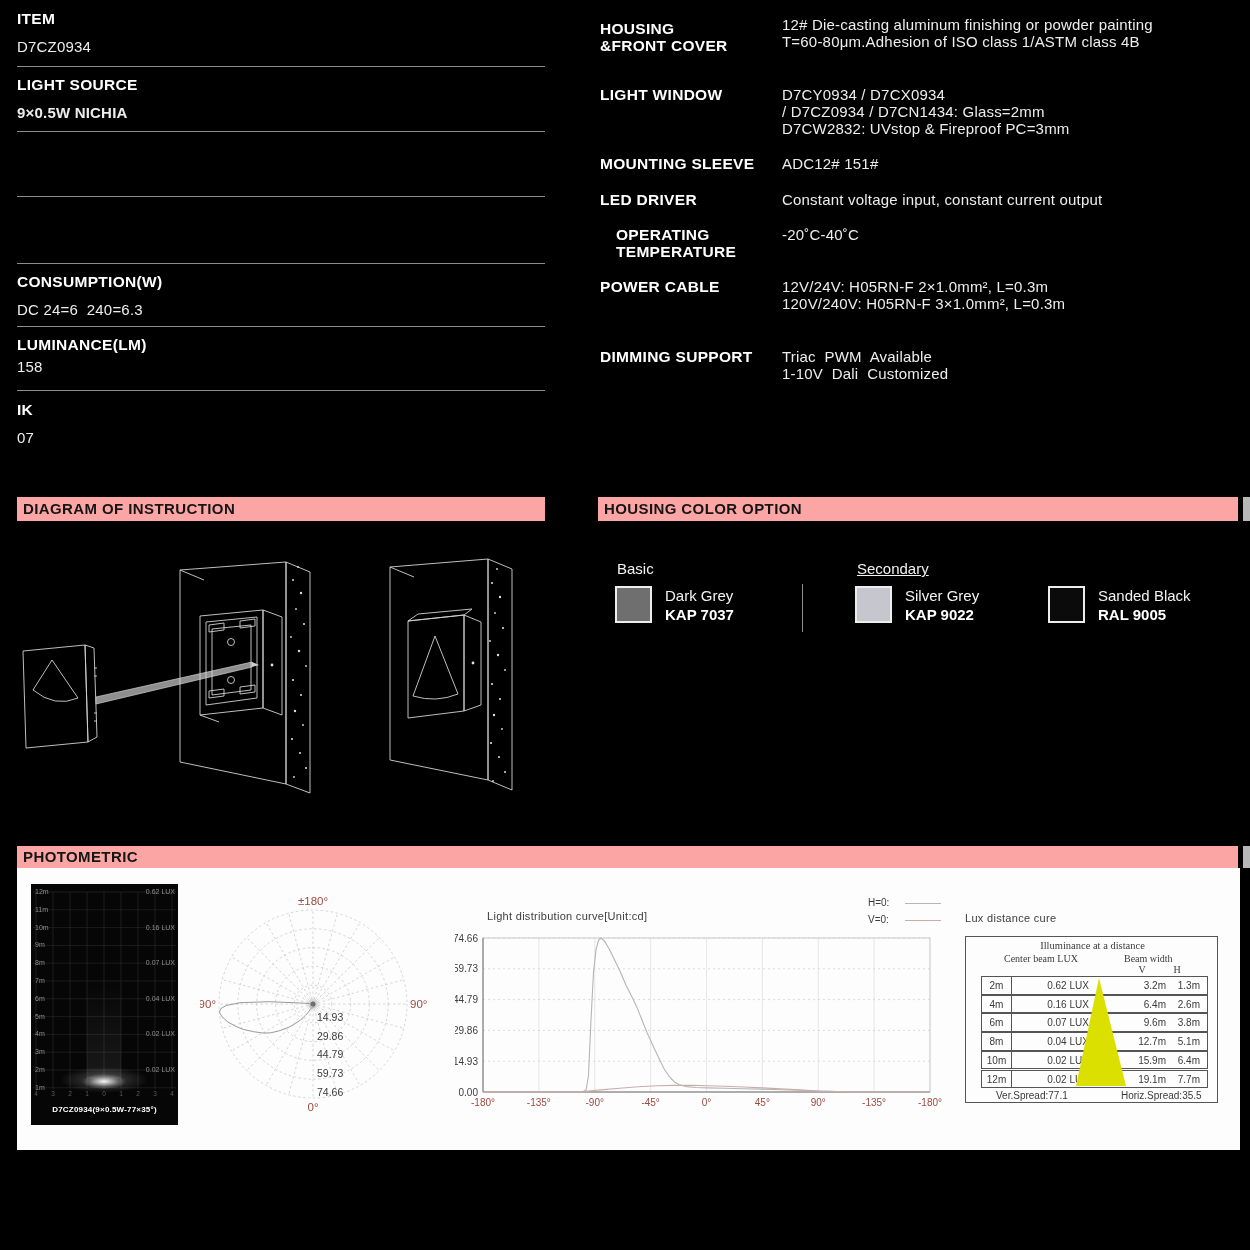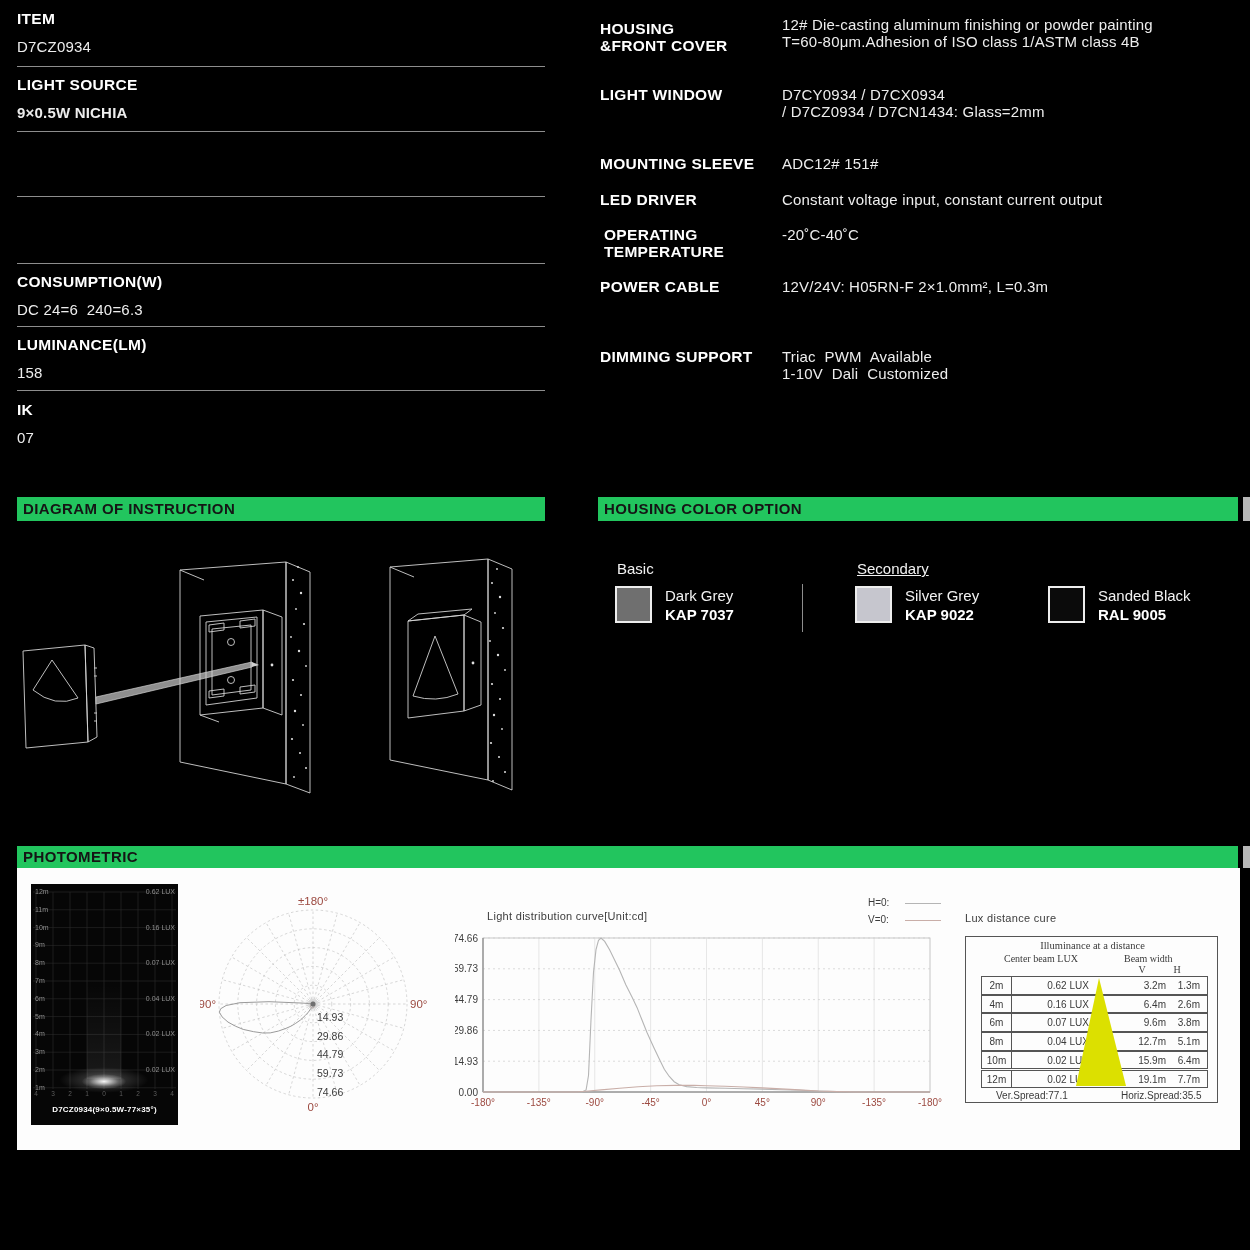--- a/index.html
+++ b/index.html
@@ -5,21 +5,21 @@
   html,body{margin:0;padding:0;background:#000;}
   body{width:1250px;height:1250px;position:relative;overflow:hidden;
        font-family:"Liberation Sans",sans-serif;-webkit-font-smoothing:antialiased;}
   .abs{position:absolute;}
   
   .spec-row{position:absolute;left:0;}
   .spec-label{font-weight:bold;font-size:15.5px;color:#fff;letter-spacing:.3px;line-height:17px;white-space:pre-wrap;}
   .spec-value{font-size:15px;color:#ededed;letter-spacing:.2px;line-height:17px;white-space:pre-wrap;}
   .divider{position:absolute;height:1px;background:#8d8d8d;width:528px;left:0;}
   
-  .bar{position:absolute;height:24px;background:#22c55e;color:#151515;font-weight:bold;
+  .bar{position:absolute;height:24px;background:#fca5a5;color:#151515;font-weight:bold;
        font-size:15px;line-height:24px;padding-left:6px;letter-spacing:.4px;box-sizing:border-box;}
   .bar-sliver{position:absolute;height:24px;width:7px;background:#b7b7b7;}
   
   .group-label{position:absolute;font-size:15px;color:#f2f2f2;}
   .swatch{position:absolute;width:37px;height:37px;border:2px solid #ededed;box-sizing:border-box;}
   .color-name{position:absolute;font-size:15px;color:#f2f2f2;line-height:19px;}
   .color-code{position:absolute;font-size:15px;font-weight:bold;color:#fff;line-height:19px;}
   .vdiv{position:absolute;width:1px;background:#8d8d8d;}
   
   .photo-panel{position:absolute;background:#fdfdfd;}
@@ -56,21 +56,21 @@
     <div class="spec-row" style="top: 76px;">
       <div class="spec-label">LIGHT SOURCE</div>
       <div class="spec-value" style="margin-top: 11px; font-weight: bold;">9×0.5W NICHIA</div>
     </div>
     <div class="spec-row" style="top: 273px;">
       <div class="spec-label">CONSUMPTION(W)</div>
       <div class="spec-value" style="margin-top: 11px;">DC 24=6  240=6.3</div>
     </div>
     <div class="spec-row" style="top: 336px;">
       <div class="spec-label">LUMINANCE(LM)</div>
-      <div class="spec-value" style="margin-top: 11px;">158</div>
+      <div class="spec-value" style="margin-top: 5px;">158</div>
     </div>
     <div class="spec-row" style="top: 401px;">
       <div class="spec-label">IK</div>
       <div class="spec-value" style="margin-top: 11px;">07</div>
     </div>
     <div class="divider" style="top: 66px;"></div>
     <div class="divider" style="top: 131px;"></div>
     <div class="divider" style="top: 196px;"></div>
     <div class="divider" style="top: 263px;"></div>
     <div class="divider" style="top: 326px;"></div>
@@ -88,53 +88,55 @@
         <div class="spec-value">T=60-80μm.Adhesion of ISO class 1/ASTM class 4B</div>
       </div>
     </div>
     <div class="spec-row" style="top: 86px; width: 640px;">
       <div style="position: absolute; left: 0px; top: 0px; width: 178px;">
         <div class="spec-label">LIGHT WINDOW</div>
       </div>
       <div style="position: absolute; left: 182px; top: 0px; width: 455px;">
         <div class="spec-value">D7CY0934 / D7CX0934</div>
         <div class="spec-value">/ D7CZ0934 / D7CN1434: Glass=2mm</div>
+        <div class="spec-value">D7CW2832: UVstop &amp; Fireproof PC=3mm</div>
       </div>
     </div>
     <div class="spec-row" style="top: 155px; width: 640px;">
       <div style="position: absolute; left: 0px; top: 0px; width: 178px;">
         <div class="spec-label">MOUNTING SLEEVE</div>
       </div>
       <div style="position: absolute; left: 182px; top: 0px; width: 455px;">
         <div class="spec-value">ADC12# 151#</div>
       </div>
     </div>
     <div class="spec-row" style="top: 191px; width: 640px;">
       <div style="position: absolute; left: 0px; top: 0px; width: 178px;">
         <div class="spec-label">LED DRIVER</div>
       </div>
       <div style="position: absolute; left: 182px; top: 0px; width: 455px;">
         <div class="spec-value">Constant voltage input, constant current output</div>
       </div>
     </div>
     <div class="spec-row" style="top: 226px; width: 640px;">
-      <div style="position: absolute; left: 4px; top: 0px; width: 178px;">
+      <div style="position: absolute; left: 16px; top: 0px; width: 178px;">
         <div class="spec-label">OPERATING</div>
         <div class="spec-label">TEMPERATURE</div>
       </div>
       <div style="position: absolute; left: 182px; top: 0px; width: 455px;">
         <div class="spec-value">-20˚C-40˚C</div>
       </div>
     </div>
     <div class="spec-row" style="top: 278px; width: 640px;">
       <div style="position: absolute; left: 0px; top: 0px; width: 178px;">
         <div class="spec-label">POWER CABLE</div>
       </div>
       <div style="position: absolute; left: 182px; top: 0px; width: 455px;">
         <div class="spec-value">12V/24V: H05RN-F 2×1.0mm², L=0.3m</div>
+        <div class="spec-value">120V/240V: H05RN-F 3×1.0mm², L=0.3m</div>
       </div>
     </div>
     <div class="spec-row" style="top: 348px; width: 640px;">
       <div style="position: absolute; left: 0px; top: 0px; width: 178px;">
         <div class="spec-label">DIMMING SUPPORT</div>
       </div>
       <div style="position: absolute; left: 182px; top: 0px; width: 455px;">
         <div class="spec-value">Triac  PWM  Available</div>
         <div class="spec-value">1-10V  Dali  Customized</div>
       </div>

